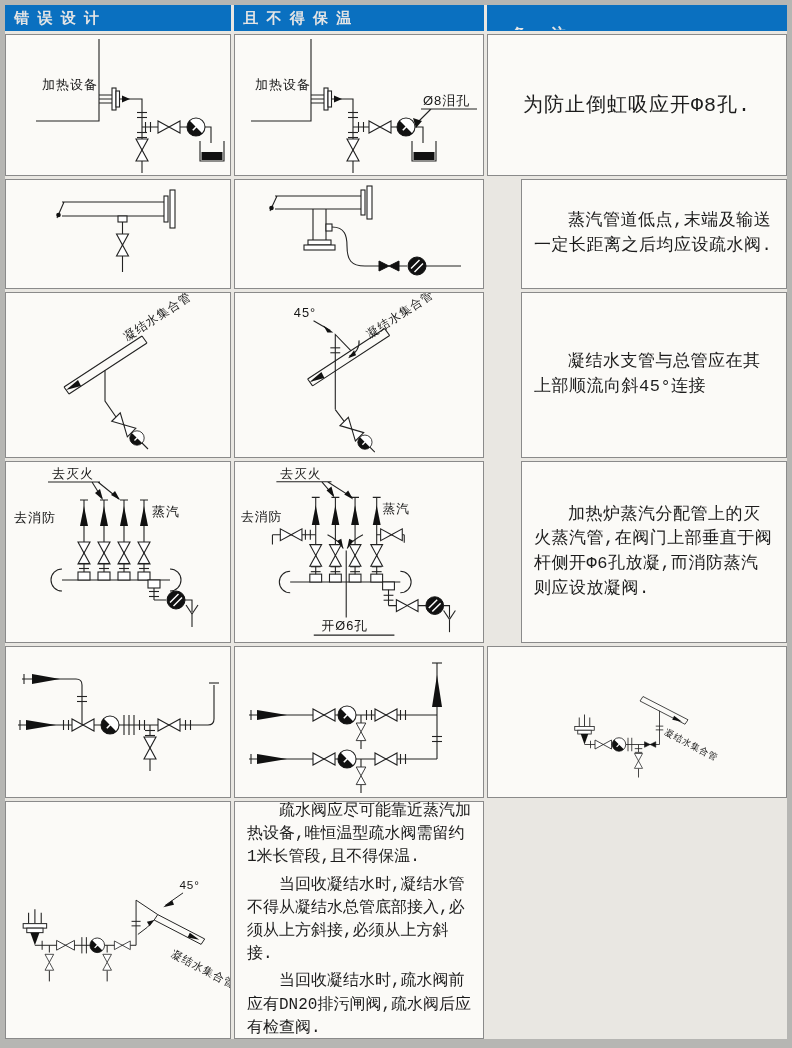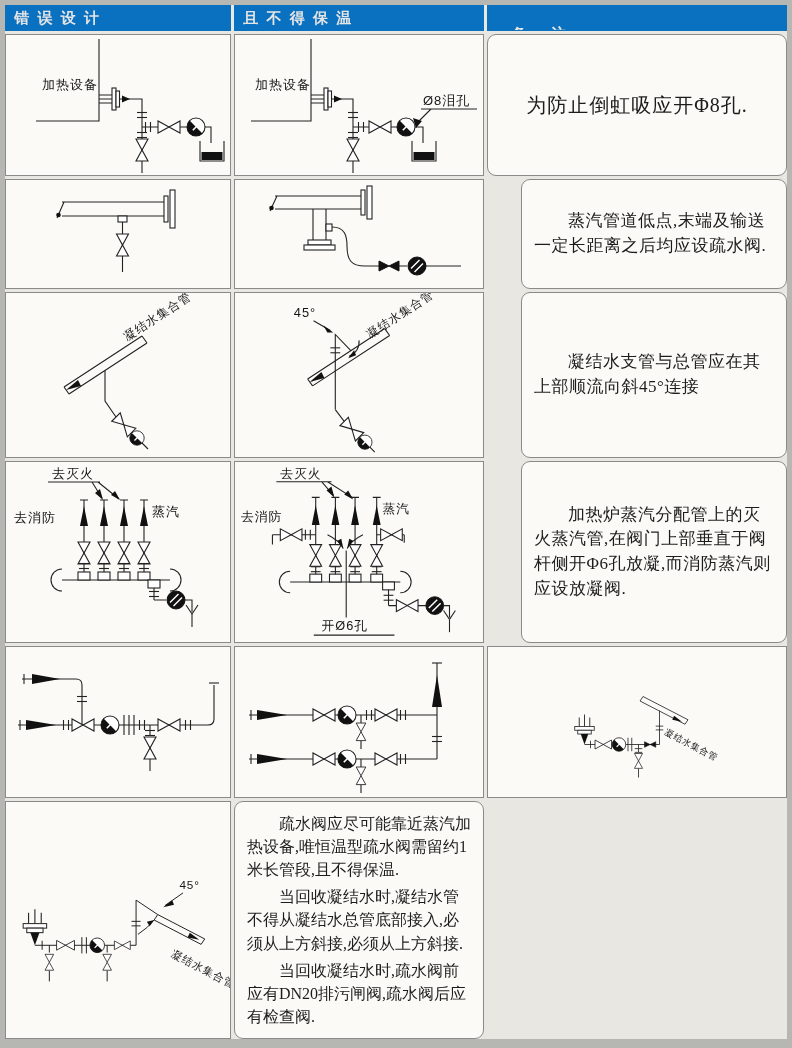--- a/index.html
+++ b/index.html
@@ -7,22 +7,22 @@
   .frame{width:792px;height:1048px;box-sizing:border-box;padding:5px 5px 9px 5px;background:#b6b6b3;}
   .tbl{display:grid;width:100%;height:100%;grid-template-columns:226px 250px 1fr;
        grid-template-rows:26px 142px 110px 166px 182px 152px 1fr;gap:3px;background:#e9e7e2;}
   .cell{background:#fbfaf7;border:1px solid #8a8a8a;box-sizing:border-box;position:relative;overflow:hidden;}
   .hd{background:#0a70c0;border-color:#0a70c0;color:#e5e5e5;display:flex;align-items:center;justify-content:flex-start;
       font-size:15px;font-weight:bold;}
   .hd span{letter-spacing:0.55em;margin-left:0.55em;white-space:nowrap;}
   .hd.hd-note span{letter-spacing:1.6em;margin-left:1.6em;margin-top:32px;}
   .diag{display:flex;align-items:flex-end;justify-content:center;}
   .diag svg{width:100%;height:100%;display:block;}
-  .note{font-family:Liberation Serif, serif;color:#1c1c1c;display:flex;flex-direction:column;
-        justify-content:center;padding:12px 12px;border-radius:9px;}
+  .note{font-family:Liberation Mono, monospace;color:#1c1c1c;display:flex;flex-direction:column;
+        justify-content:center;padding:12px 12px;}
   .note p{margin:2px 0;line-height:1.45;}
   .p-indent{text-indent:2em;}
   .p-center{text-align:center;}
   .n1{font-size:20px;letter-spacing:1px;}
   .n-std{font-size:17px;letter-spacing:0.5px;margin-left:34px;}
   .n6{font-size:16px;}
   svg text{fill:#161616;font-family:"Liberation Sans",sans-serif;letter-spacing:1px;}
   .defs{position:absolute;width:0;height:0;overflow:hidden;}
 </style>
 </head>

